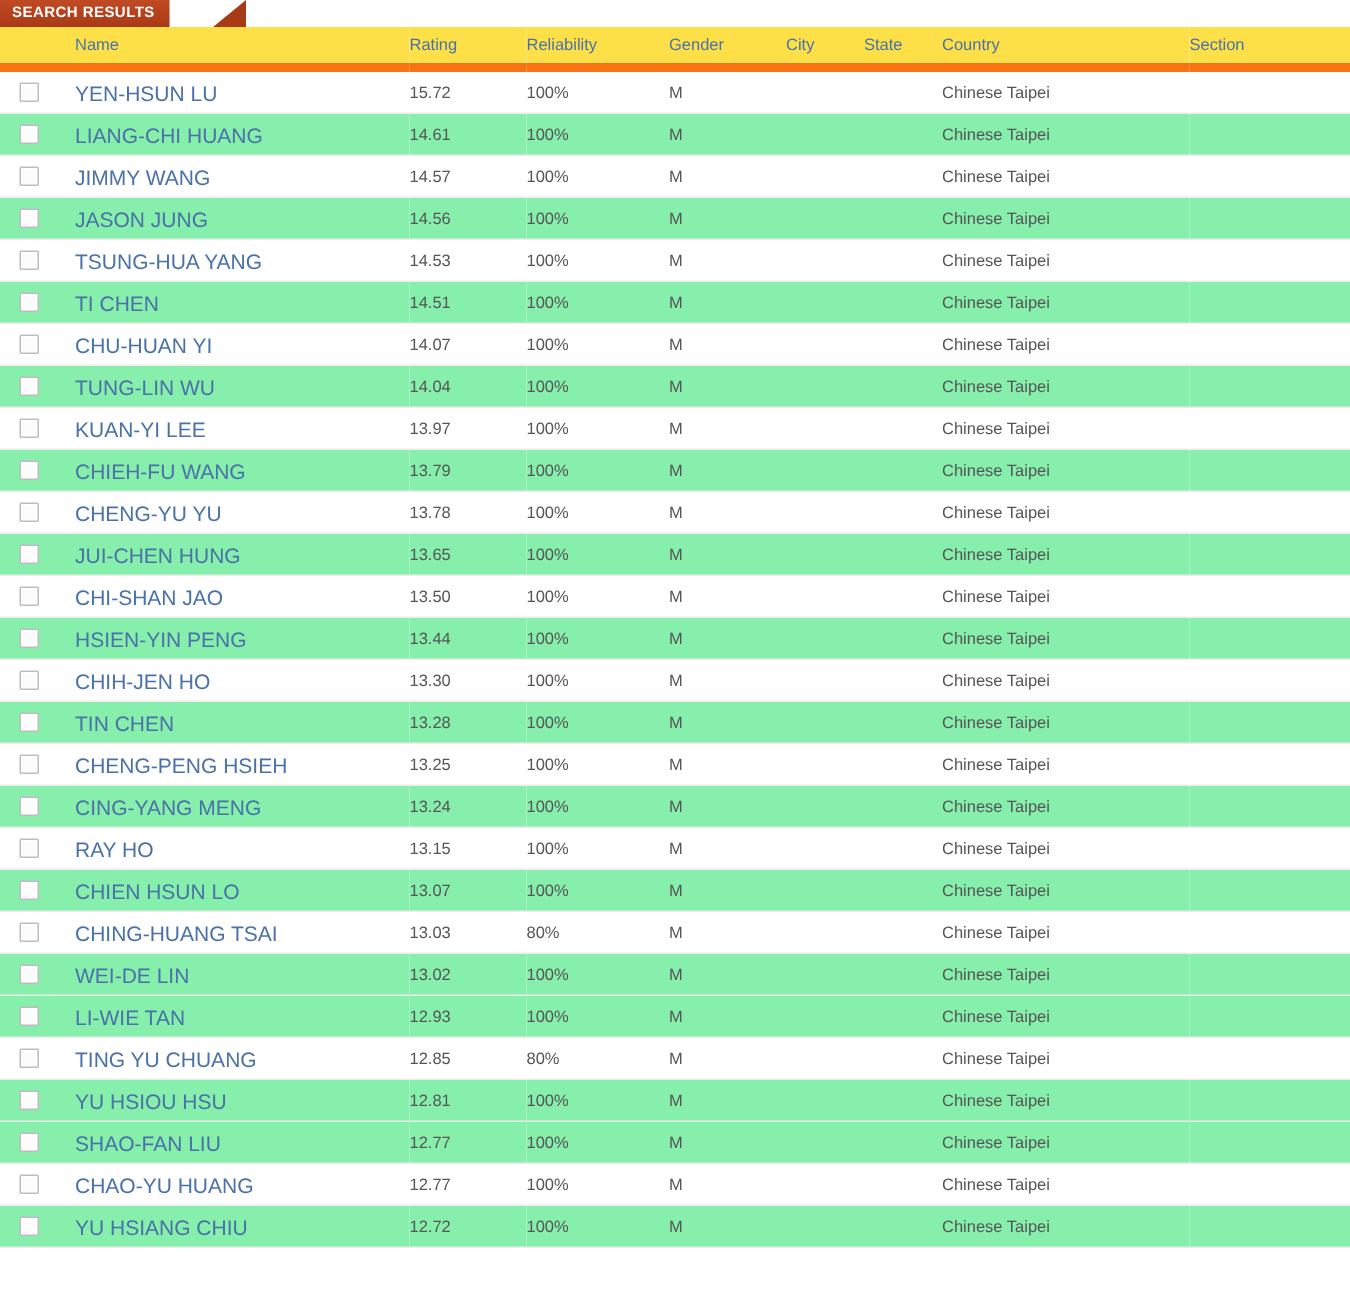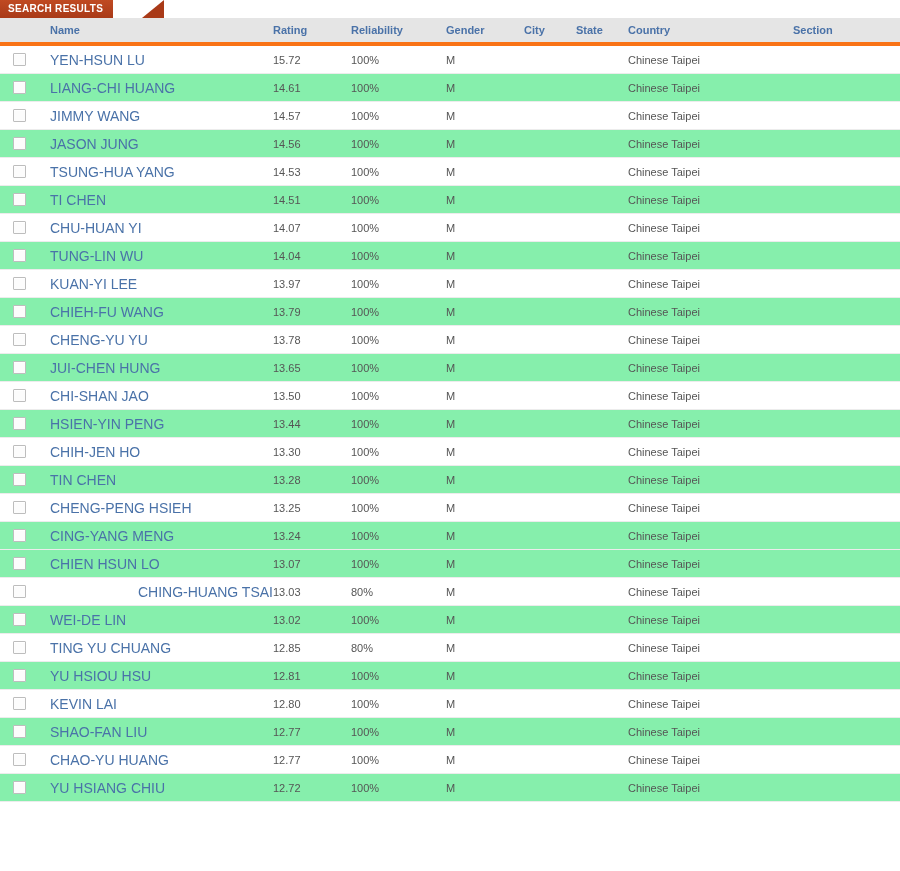--- a/index.html
+++ b/index.html
@@ -54,29 +54,29 @@
     border-color: transparent transparent #a93a18 transparent;
   }
 
   
   table.results {
     width: 900px;
     border-collapse: collapse;
     table-layout: fixed;
   }
   table.results thead th {
-    background: #e5e5e5;
+    background: #fde047;
     height: 24px;
     font-size: 11px;
-    font-weight: bold;
+    font-weight: normal;
     color: #4a72a8;
     text-align: left;
     padding: 0;
     vertical-align: middle;
-    border-bottom: 4px solid #f97316;
+    border-bottom: 6px solid #f97316;
   }
   table.results thead th.col-check { width: 38px; }
   table.results thead th.col-name { width: 235px; }
   table.results thead th.col-rating { width: 78px; }
   table.results thead th.col-reliability { width: 95px; }
   table.results thead th.col-gender { width: 78px; }
   table.results thead th.col-city { width: 52px; }
   table.results thead th.col-state { width: 52px; }
   table.results thead th.col-country { width: 165px; }
   table.results thead th.col-section { width: 107px; }
@@ -345,46 +345,68 @@
           <td class="c-check"><span class="chk"></span></td>
           <td class="c-name" style="padding-left: 12px;"><a href="#">CING-YANG MENG</a></td>
           <td>13.24</td>
           <td>100%</td>
           <td>M</td>
           <td></td>
           <td></td>
           <td>Chinese Taipei</td>
           <td></td>
         </tr>
+        <tr class="even">
+          <td class="c-check"><span class="chk"></span></td>
+          <td class="c-name" style="padding-left: 12px;"><a href="#">RAY HO</a></td>
+          <td>13.15</td>
+          <td>100%</td>
+          <td>M</td>
+          <td></td>
+          <td></td>
+          <td>Chinese Taipei</td>
+          <td></td>
+        </tr>
         <tr class="odd">
           <td class="c-check"><span class="chk"></span></td>
           <td class="c-name" style="padding-left: 12px;"><a href="#">CHIEN HSUN LO</a></td>
           <td>13.07</td>
           <td>100%</td>
           <td>M</td>
           <td></td>
           <td></td>
           <td>Chinese Taipei</td>
           <td></td>
         </tr>
         <tr class="even">
           <td class="c-check"><span class="chk"></span></td>
-          <td class="c-name" style="padding-left: 12px; text-align: right;"><a href="#">CHING-HUANG TSAI</a></td>
+          <td class="c-name" style="padding-left: 12px;"><a href="#">CHING-HUANG TSAI</a></td>
           <td>13.03</td>
           <td>80%</td>
           <td>M</td>
           <td></td>
           <td></td>
           <td>Chinese Taipei</td>
           <td></td>
         </tr>
         <tr class="odd">
           <td class="c-check"><span class="chk"></span></td>
           <td class="c-name" style="padding-left: 12px;"><a href="#">WEI-DE LIN</a></td>
           <td>13.02</td>
+          <td>100%</td>
+          <td>M</td>
+          <td></td>
+          <td></td>
+          <td>Chinese Taipei</td>
+          <td></td>
+        </tr>
+        <tr class="odd">
+          <td class="c-check"><span class="chk"></span></td>
+          <td class="c-name" style="padding-left: 12px;"><a href="#">LI-WIE TAN</a></td>
+          <td>12.93</td>
           <td>100%</td>
           <td>M</td>
           <td></td>
           <td></td>
           <td>Chinese Taipei</td>
           <td></td>
         </tr>
         <tr class="even">
           <td class="c-check"><span class="chk"></span></td>
           <td class="c-name" style="padding-left: 12px;"><a href="#">TING YU CHUANG</a></td>
@@ -400,31 +422,20 @@
           <td class="c-check"><span class="chk"></span></td>
           <td class="c-name" style="padding-left: 12px;"><a href="#">YU HSIOU HSU</a></td>
           <td>12.81</td>
           <td>100%</td>
           <td>M</td>
           <td></td>
           <td></td>
           <td>Chinese Taipei</td>
           <td></td>
         </tr>
-        <tr class="even">
-          <td class="c-check"><span class="chk"></span></td>
-          <td class="c-name" style="padding-left: 12px;"><a href="#">KEVIN LAI</a></td>
-          <td>12.80</td>
-          <td>100%</td>
-          <td>M</td>
-          <td></td>
-          <td></td>
-          <td>Chinese Taipei</td>
-          <td></td>
-        </tr>
         <tr class="odd">
           <td class="c-check"><span class="chk"></span></td>
           <td class="c-name" style="padding-left: 12px;"><a href="#">SHAO-FAN LIU</a></td>
           <td>12.77</td>
           <td>100%</td>
           <td>M</td>
           <td></td>
           <td></td>
           <td>Chinese Taipei</td>
           <td></td>

